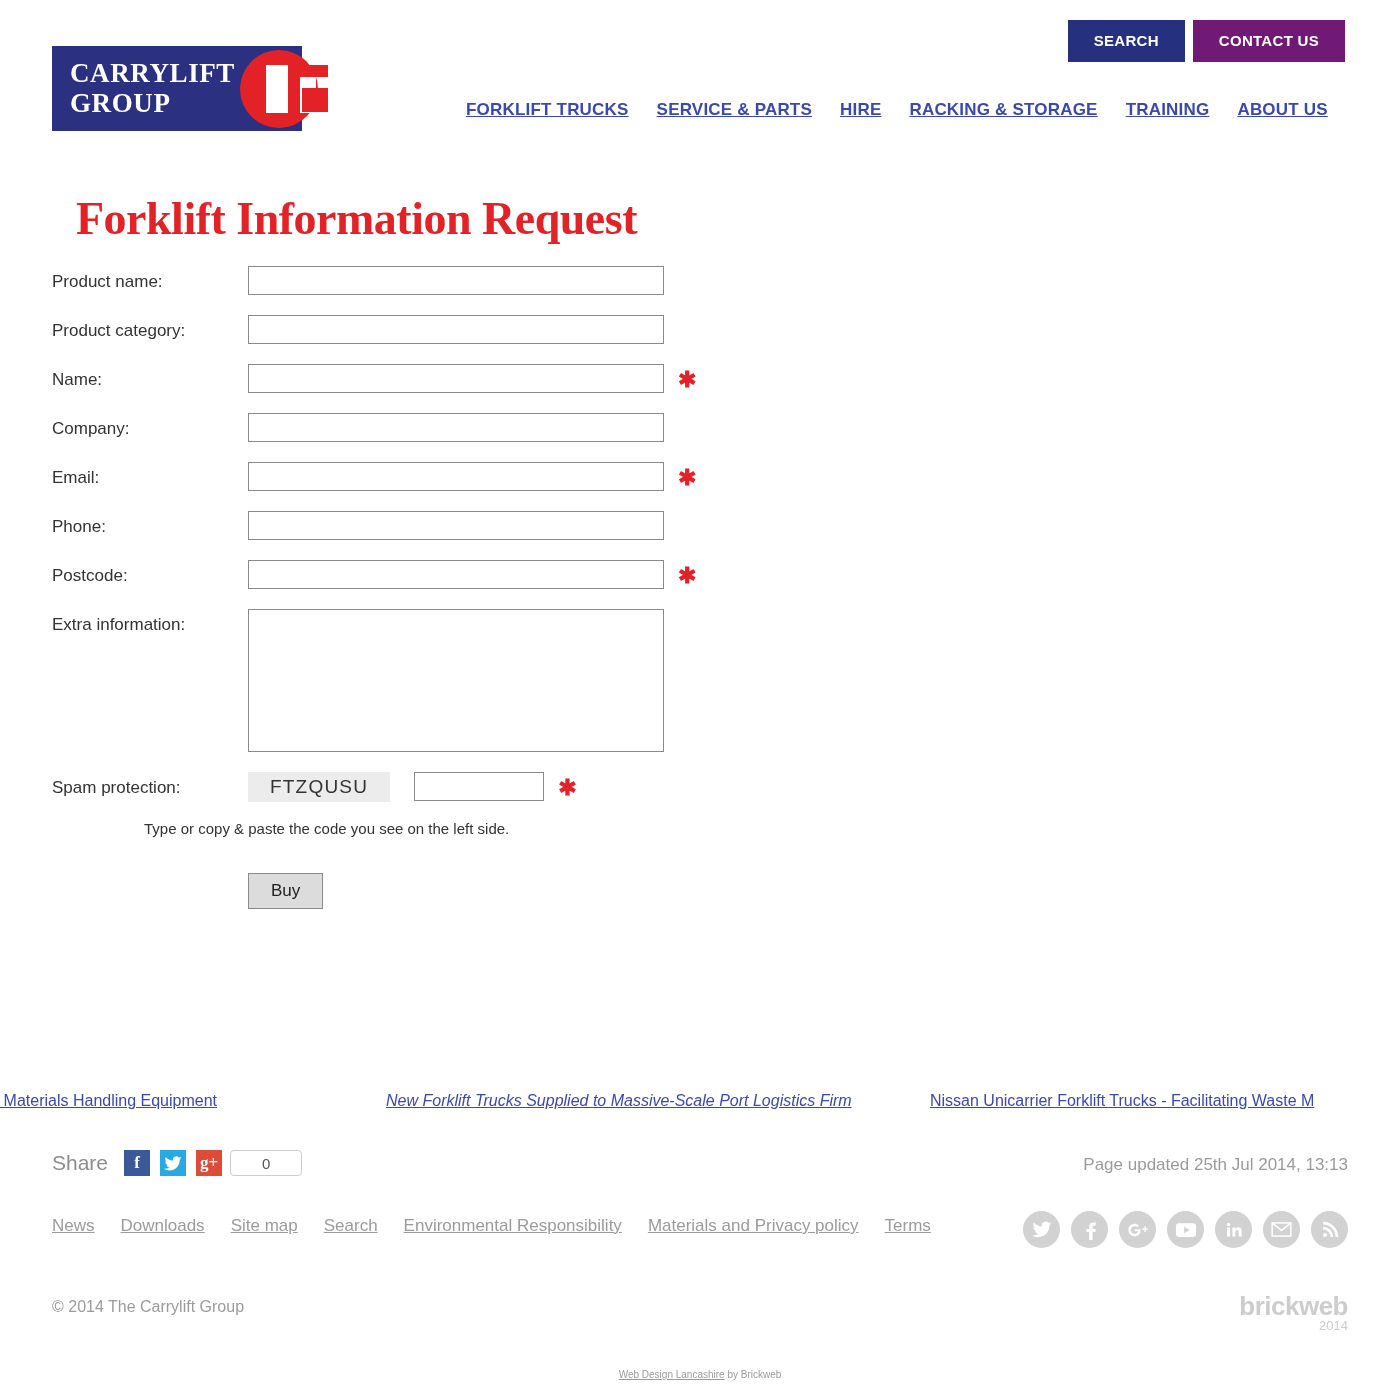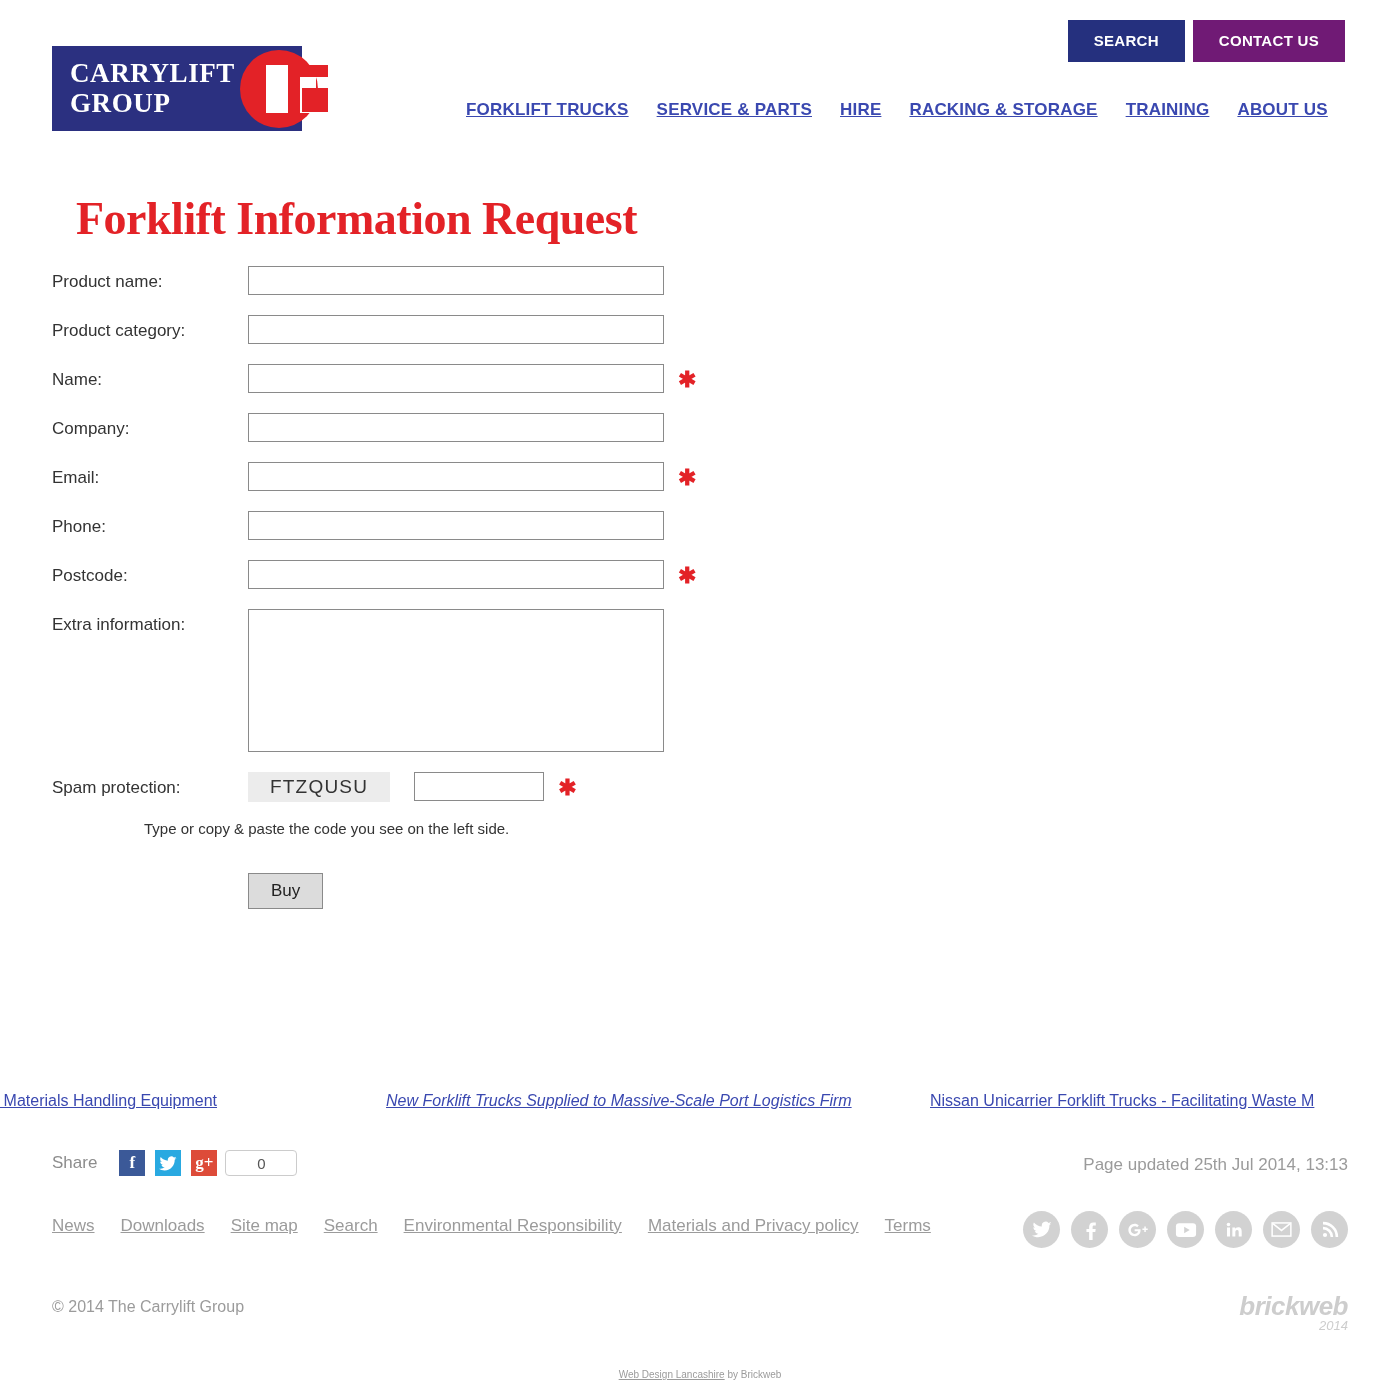--- a/index.html
+++ b/index.html
@@ -241,21 +241,21 @@
 
   
   .sharerow {
     position: absolute;
     top: 1150px;
     left: 52px;
     display: flex;
     align-items: center;
     gap: 10px;
   }
-  .share-label { color: #8d8d8d; font-size: 17px; margin-right: 12px; }
+  .share-label { color: #8d8d8d; font-size: 21px; margin-right: 6px; }
   .sicon {
     width: 26px; height: 26px;
     display: flex; align-items: center; justify-content: center;
     color: #ffffff; font-weight: bold; font-size: 17px;
     font-family: "Liberation Serif", serif;
   }
   .sicon-fb { background: #3b5998; }
   .sicon-tw { background: #29a9e1; }
   .sicon-gp { background: #dd4b39; }
   .share-count {
@@ -318,21 +318,20 @@
     top: 1298px;
     left: 52px;
     color: #9b9b9b;
     font-size: 16px;
   }
   .brickweb {
     position: absolute;
     top: 1293px;
     right: 52px;
     text-align: right;
-    font-style: italic;
   }
   .brickweb-name {
     color: #cdcdcd;
     font-size: 26px;
     font-weight: bold;
     line-height: 26px;
     letter-spacing: -0.5px;
   }
   .brickweb-year {
     color: #cdcdcd;

